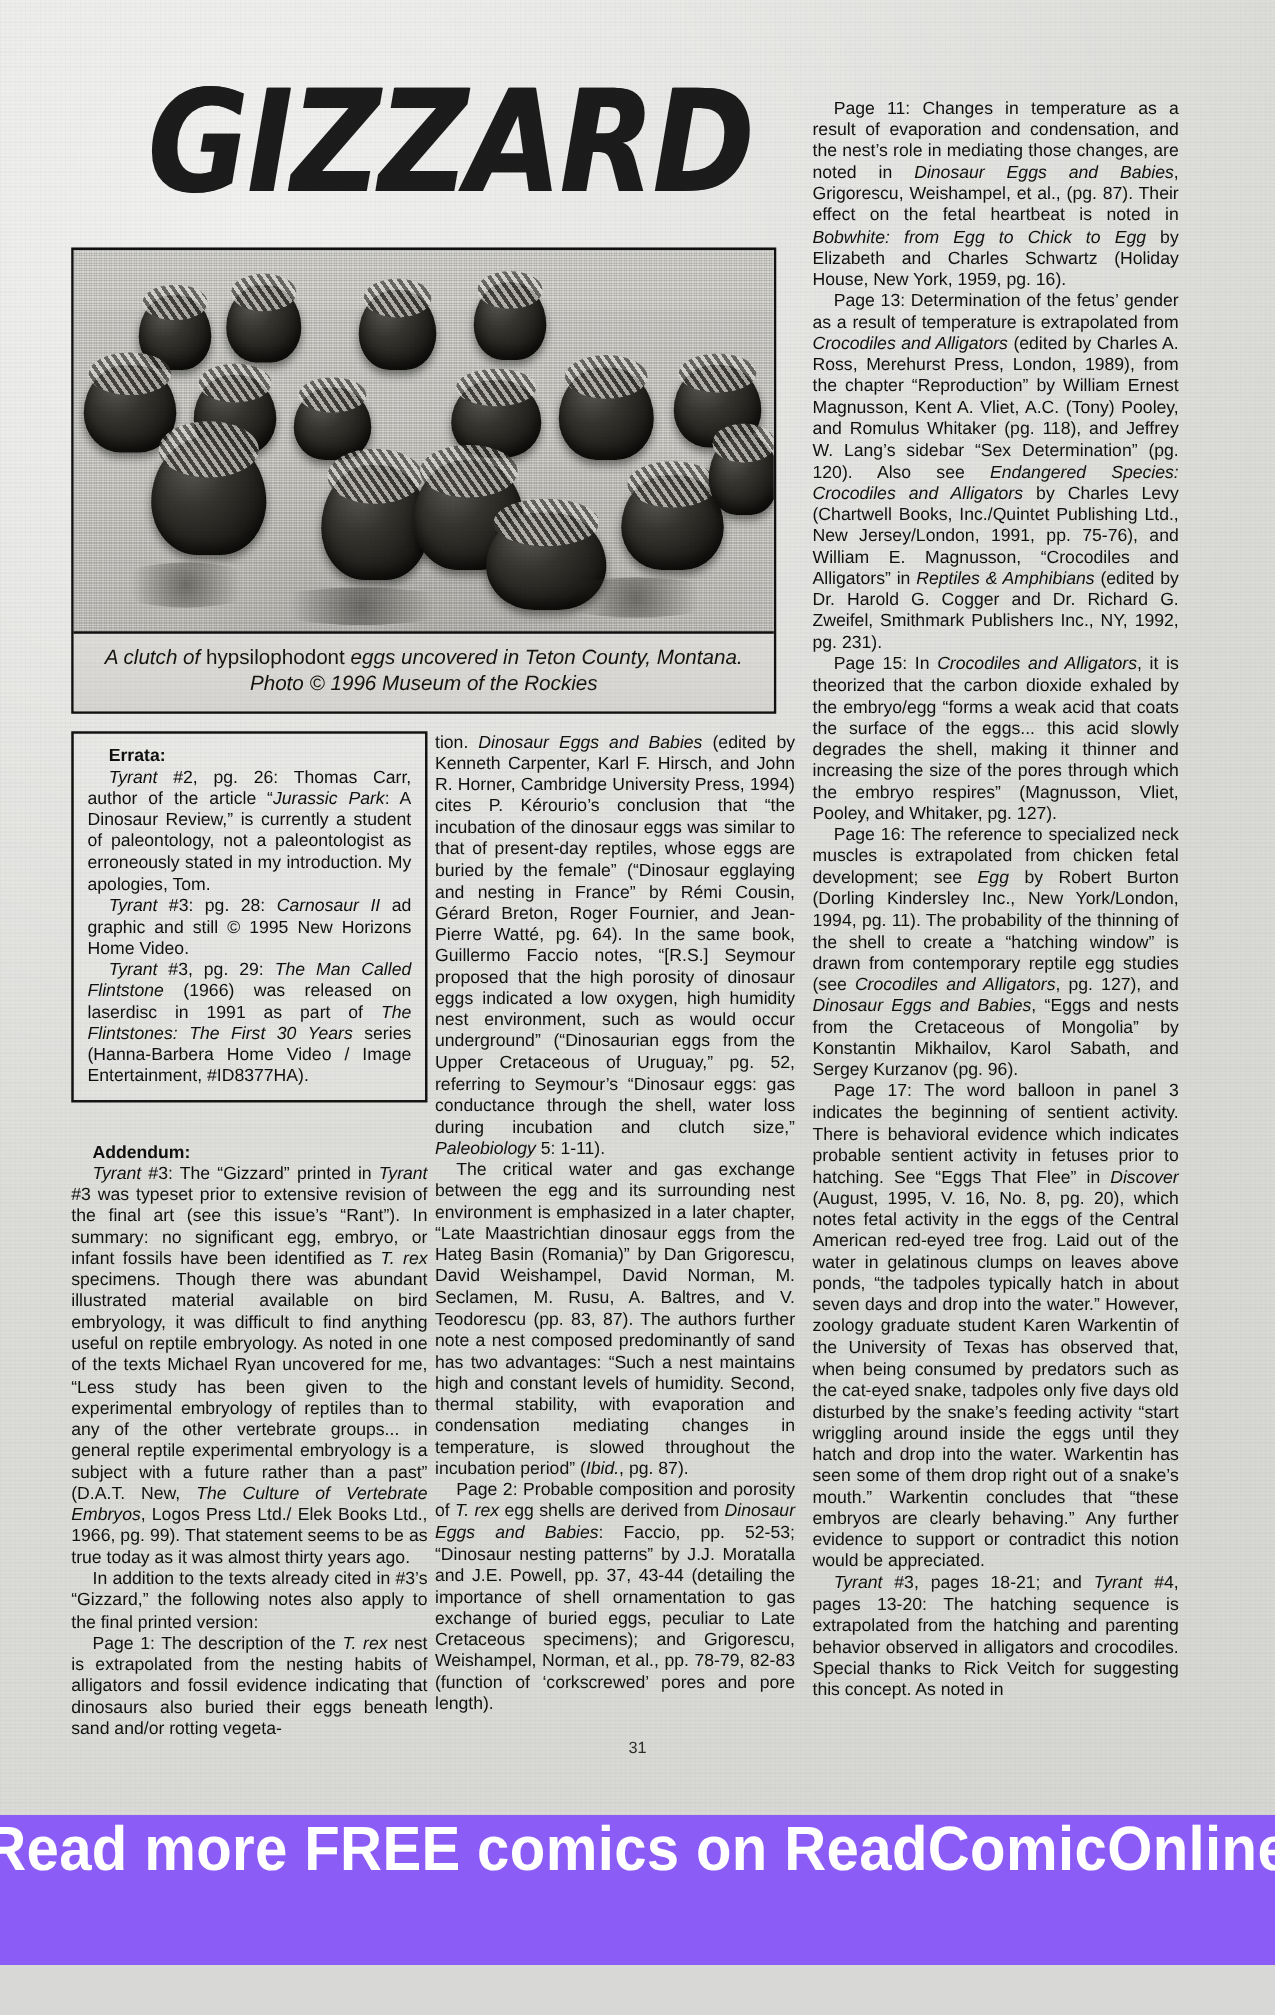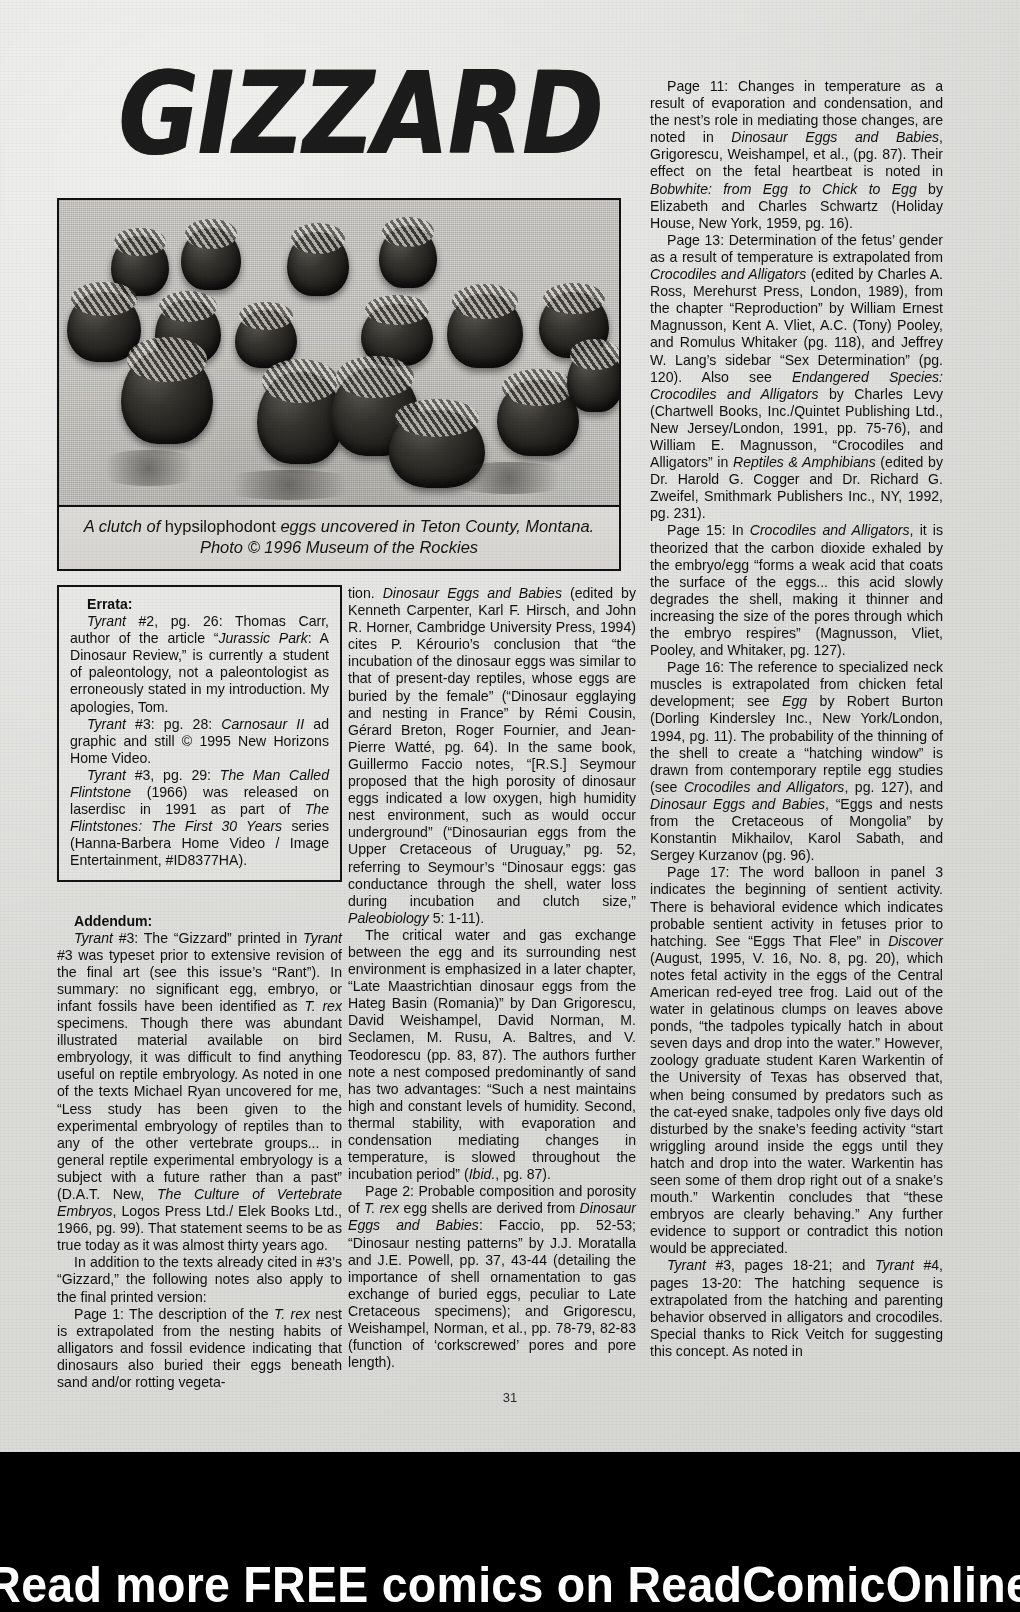--- a/index.html
+++ b/index.html
@@ -117,23 +117,23 @@
   #addendum{margin-top:31px;}
 
   
   #folio{
     position:absolute;left:0;top:1390px;width:1020px;text-align:center;
     font-size:13px;color:#2a2a2a;
   }
 
   
   #banner{
-    position:absolute;left:0;top:1452px;width:1020px;height:160px;
-    background:#000000;
-    display:flex;align-items:flex-end;justify-content:center;
+    position:absolute;left:0;top:1452px;width:1020px;height:120px;
+    background:#8b5cf6;
+    display:flex;align-items:flex-start;justify-content:center;
   }
   #banner-text{
     color:#fff;font-weight:bold;
     font-family:"Liberation Sans", sans-serif;
     font-size:50px;line-height:54px;
     letter-spacing:.3px;
     transform:scaleX(.93);
     white-space:nowrap;
   }
 </style>

